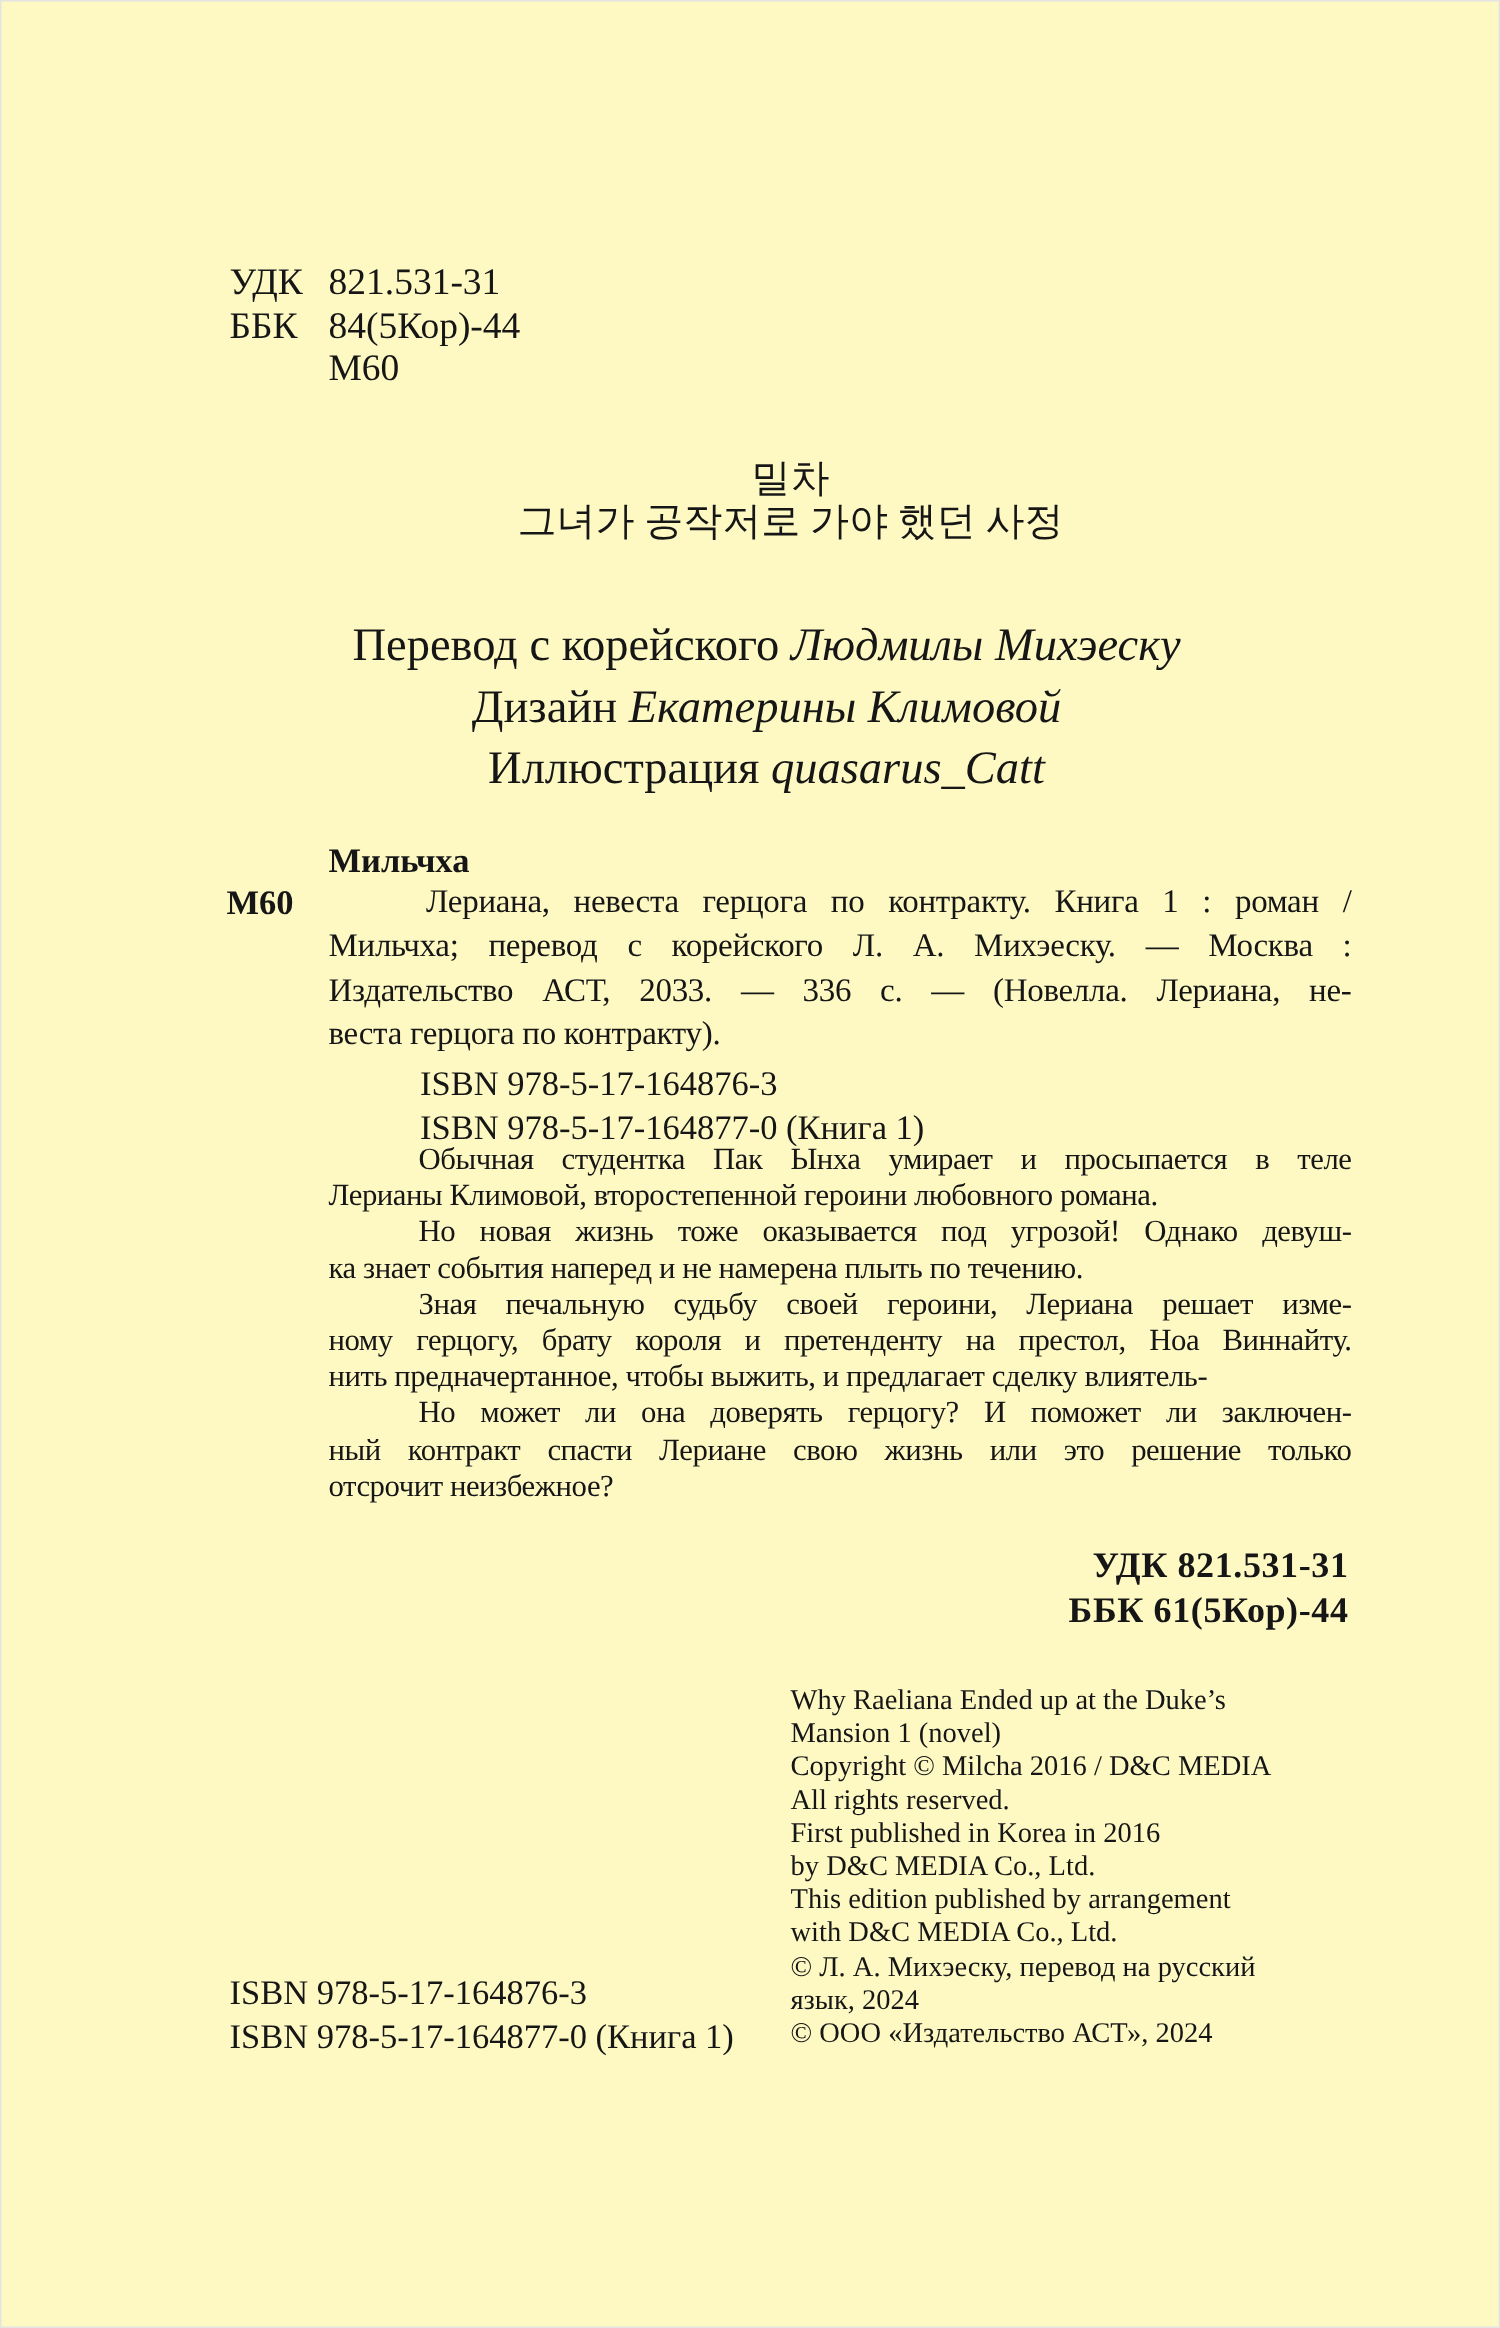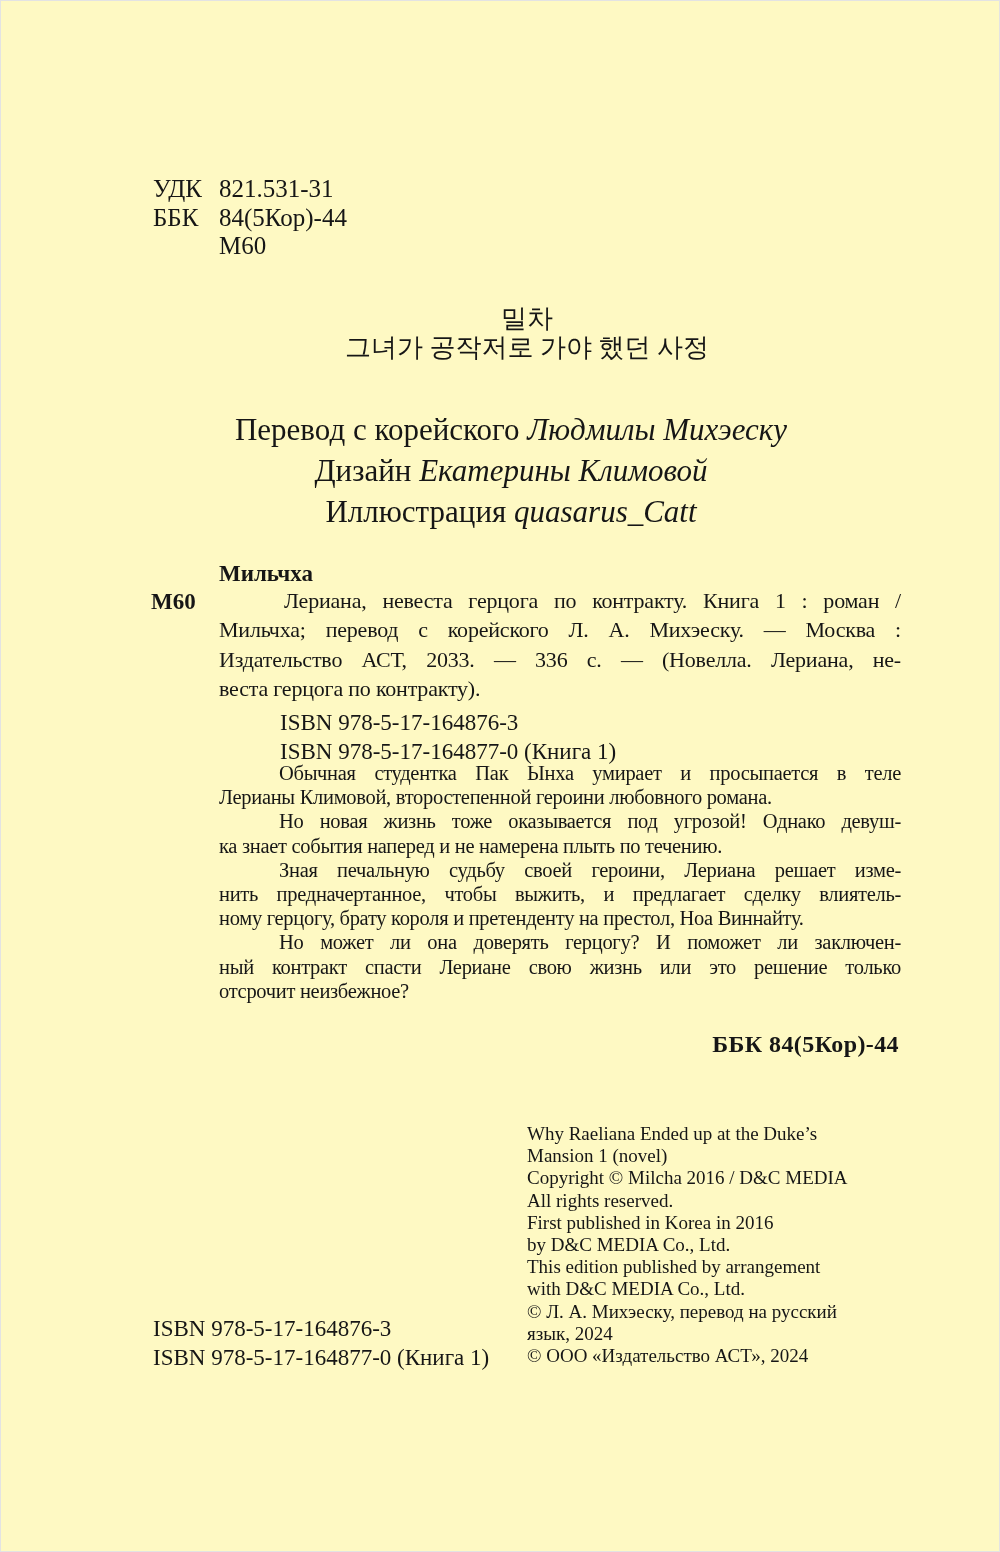--- a/index.html
+++ b/index.html
@@ -99,32 +99,33 @@
     <div class="para justify">
         <div class="ln">Обычная студентка Пак Ынха умирает и просыпается в теле</div>
         <div class="ln">Лерианы Климовой, второстепенной героини любовного романа.</div>
       </div>
     <div class="para justify">
         <div class="ln">Но новая жизнь тоже оказывается под угрозой! Однако девуш-</div>
         <div class="ln">ка знает события наперед и не намерена плыть по течению.</div>
       </div>
     <div class="para justify">
         <div class="ln">Зная печальную судьбу своей героини, Лериана решает изме-</div>
+        <div class="ln">ному герцогу, брату короля и претенденту на престол, Ноа Виннайту.</div>
         <div class="ln">нить предначертанное, чтобы выжить, и предлагает сделку влиятель-</div>
-        <div class="ln">ному герцогу, брату короля и претенденту на престол, Ноа Виннайту.</div>
       </div>
     <div class="para justify">
         <div class="ln">Но может ли она доверять герцогу? И поможет ли заключен-</div>
         <div class="ln">ный контракт спасти Лериане свою жизнь или это решение только</div>
         <div class="ln">отсрочит неизбежное?</div>
       </div>
   </section>
 
   <section class="bold-codes">
-    <div>ББК 84(5Кор)-44</div>
+    <div>УДК 821.531-31</div>
+    <div>ББК 61(5Кор)-44</div>
   </section>
 
   <section class="copyright">
       <div class="ln">Why Raeliana Ended up at the Duke’s</div>
       <div class="ln">Mansion 1 (novel)</div>
       <div class="ln">Copyright © Milcha 2016 / D&amp;C MEDIA</div>
       <div class="ln">All rights reserved.</div>
       <div class="ln">First published in Korea in 2016</div>
       <div class="ln">by D&amp;C MEDIA Co., Ltd.</div>
       <div class="ln">This edition published by arrangement</div>

